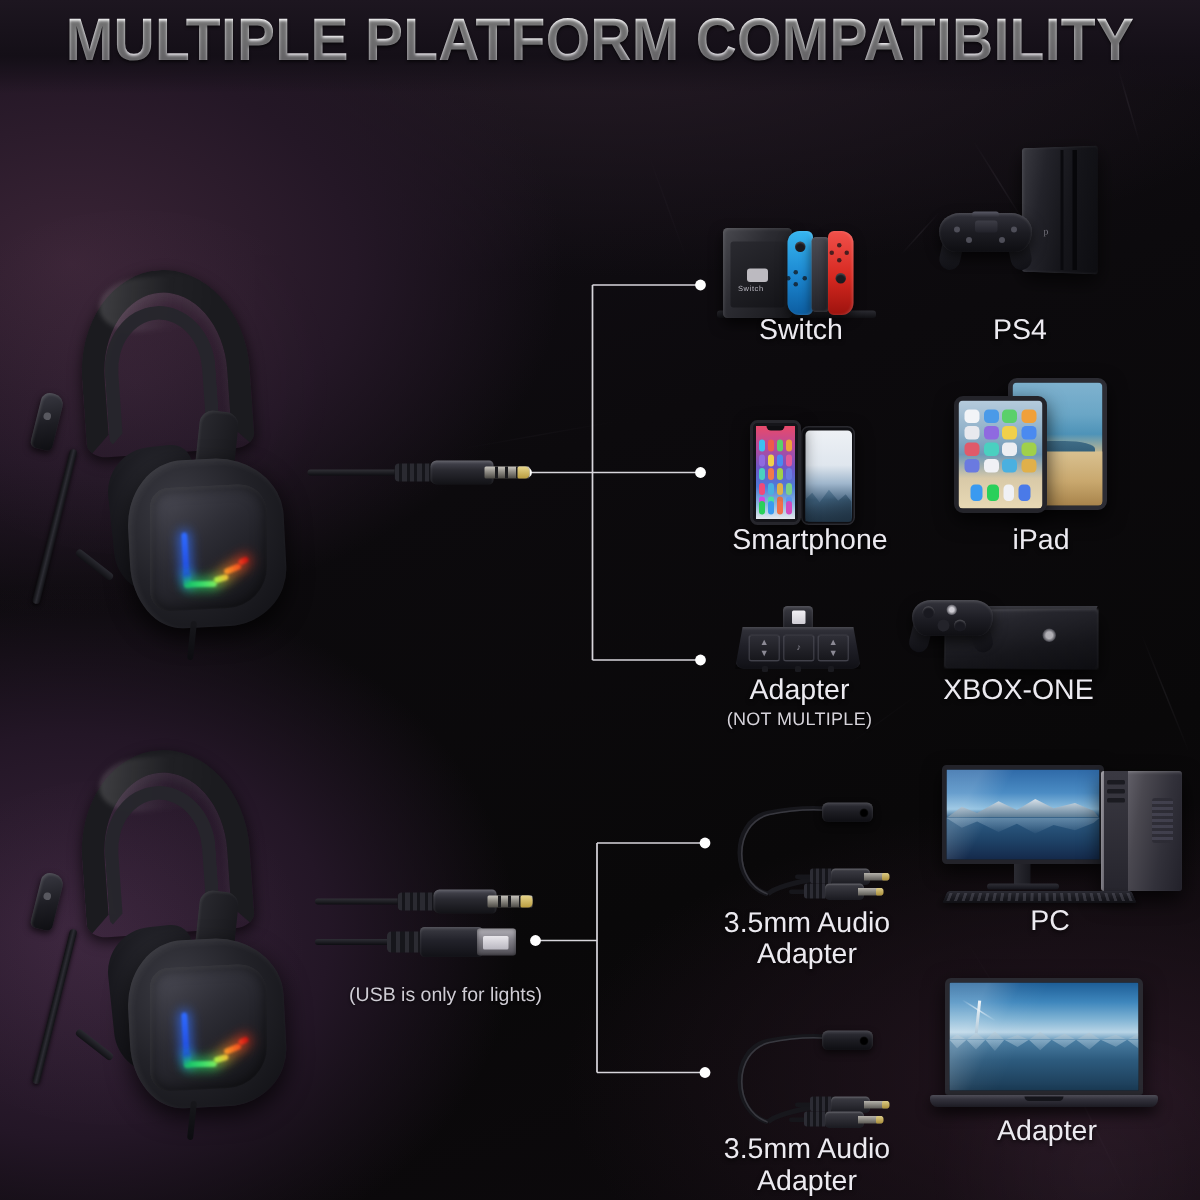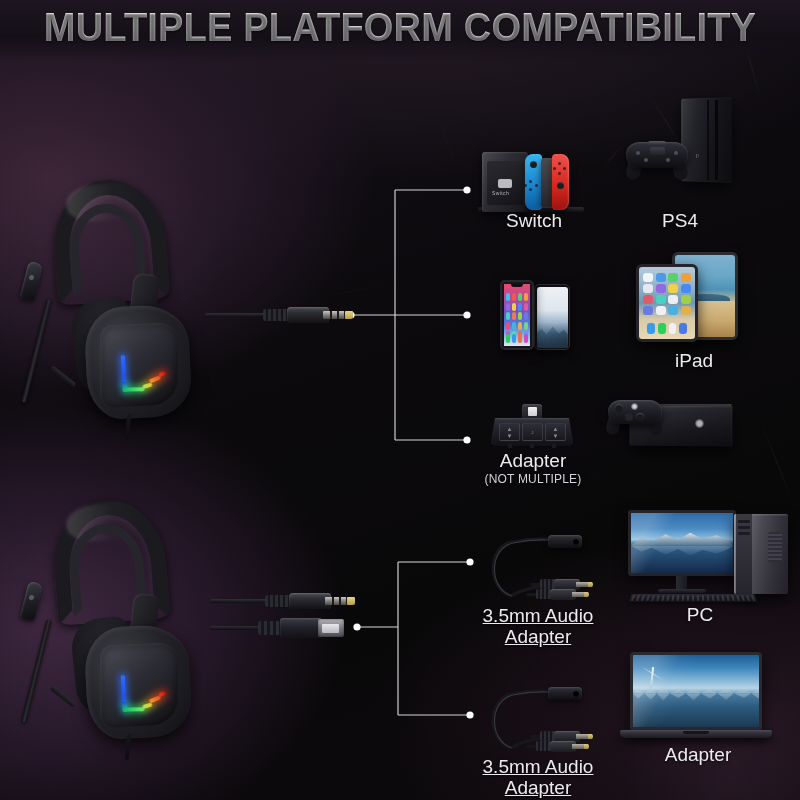--- a/index.html
+++ b/index.html
@@ -61,21 +61,21 @@
   svg.wires circle.node { fill:#ffffff; stroke:none; }
 
   
   .lbl {
     position:absolute; text-align:center;
     color:#eceaf0; font-size:19px; line-height:21px;
     font-family:"Liberation Sans", sans-serif;
     text-shadow:0 1px 3px rgba(0,0,0,.75);
     white-space:pre-line;
   }
-  .lbl.two { line-height:21px;text-decoration:underline; }
+  .lbl.two { line-height:21px; }
   .sublbl {
     position:absolute; text-align:center;
     color:#d6d3da; font-size:12px; letter-spacing:.2px;
     font-family:"Liberation Sans", sans-serif;
     text-shadow:0 1px 2px rgba(0,0,0,.7);
     white-space:nowrap;
   }
   .note {
     position:absolute; text-align:center;
     color:#cfccd4; font-size:13px;
@@ -764,20 +764,21 @@
         <div class="iph-dock">
           <i style="background:#2ad05a"></i>
             <i style="background:#3a9af0"></i>
             <i style="background:#f0704a"></i>
             <i style="background:#d04ac0"></i>
         </div>
       </div>
       <div class="iph-notch"></div>
     </div>
   </div>
+  <div class="lbl" style="left:470px; top:350px; width:140px;">Smartphone</div>
 
   <div class="ipads" style="left:634px; top:252px;">
     <div class="ipad back">
       <div class="ios-wall">
           <div class="rock"></div>
           <div class="sand"></div>
         </div>
     </div>
     <div class="ipad front">
       <div class="ipad-screen-ios">
@@ -839,20 +840,21 @@
     <div class="xb-ctrl">
       <div class="xb-grip l"></div>
       <div class="xb-grip r"></div>
       <div class="xb-ctrl-body"></div>
       <div class="xb-stick" style="left:9px;  top:12px;"></div>
       <div class="xb-stick" style="left:30px; top:21px;"></div>
       <div class="xb-dpad" style="left:19px; top:21px;"></div>
       <div class="xb-guide"></div>
     </div>
   </div>
+  <div class="lbl" style="left:616px; top:450px; width:126px;">XBOX-ONE</div>
 
   <div class="headset" style="left:8px; top:498px;">
     <div class="hs-band"></div>
     <div class="hs-band-gloss"></div>
     <div class="hs-band-inner"></div>
     <div class="hs-fork"></div>
     <div class="hs-pad"></div>
     <div class="hs-cup"></div>
     <div class="hs-plate"></div>
     <div class="rgb-v">
@@ -879,20 +881,21 @@
     <div class="plug-tip" style="left:137px;"></div>
   </div>
 
   <div class="usb" style="left:210px; top:616px; width:150px;">
     <div class="usb-wire" style="left:0;   width:58px;"></div>
     <div class="usb-strain" style="left:48px;"></div>
     <div class="usb-body" style="left:70px;"></div>
     <div class="usb-shell" style="left:108px;"></div>
     <div class="usb-inner" style="left:112px;"></div>
   </div>
+  <div class="note" style="left:192px; top:655px; width:210px;">(USB is only for lights)</div>
 
   <div class="splitter" style="left:482px; top:530px;">
     <svg class="spl-svg" viewBox="0 0 104 76">
       <path d="M30 66 C6 60 4 18 30 12 C54 7 74 9 86 11"></path>
       <path class="hi" d="M30 66 C7 59 6 19 31 13 C54 8 74 10 86 12"></path>
       <path d="M30 66 C34 62 48 58 62 56"></path>
     </svg>
     <div class="jack-f" style="left:66px; top:5px;">
       <div class="jack-hole"></div>
     </div>

